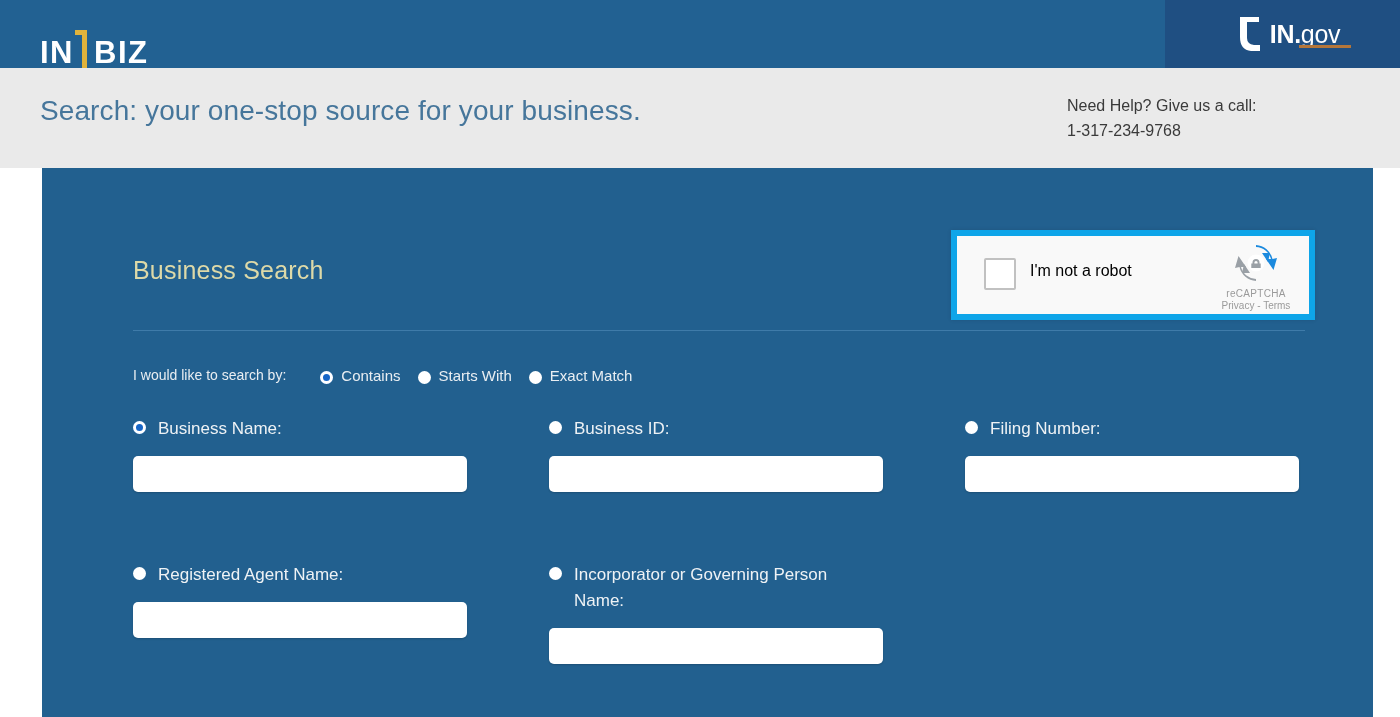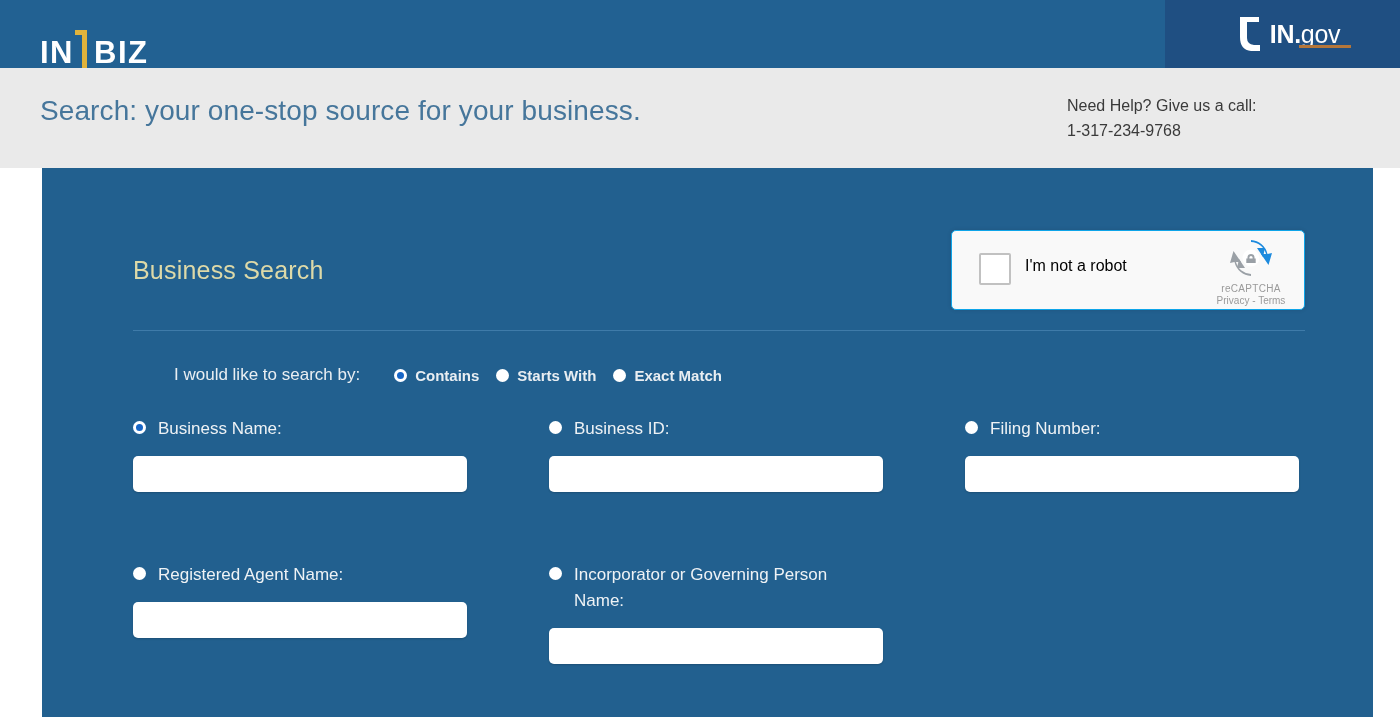--- a/index.html
+++ b/index.html
@@ -140,22 +140,22 @@
     width: 1172px; height: 1px;
     background: #3f7ba9;
   }
 
   
   .recaptcha {
     position: absolute;
     left: 909px; top: 62px;
     width: 352px; height: 78px;
     background: #f9f9f9;
-    border: 1px solid #0ea5e9;
-    border-radius: 5px;
+    border: 6px solid #0ea5e9;
+    border-radius: 0;
     box-shadow: 0 0 4px rgba(0,0,0,0.12);
   }
   .rc-check {
     position: absolute;
     left: 27px; top: 22px;
     width: 28px; height: 28px;
     background: #ffffff;
     border: 2px solid #c1c1c1;
     border-radius: 2px;
   }
@@ -186,30 +186,28 @@
 
   
   .searchby-row {
     position: absolute;
     left: 91px; top: 195px;
     display: flex;
     align-items: center;
     height: 24px;
   }
   .searchby-label {
-    font-size: 17px;
+    font-size: 14px;
     color: #e9eef2;
     margin-right: 34px;
-    margin-left: 41px;
   }
   .inline-opt {
     display: flex;
-    align-items: center;
+    align-items: flex-end;
     margin-right: 17px;
-    font-weight: bold;
   }
   .inline-opt .opt-text {
     font-size: 15px;
     color: #e9eef2;
     margin-left: 8px;
   }
 
   
   .radio {
     width: 13px; height: 13px;

